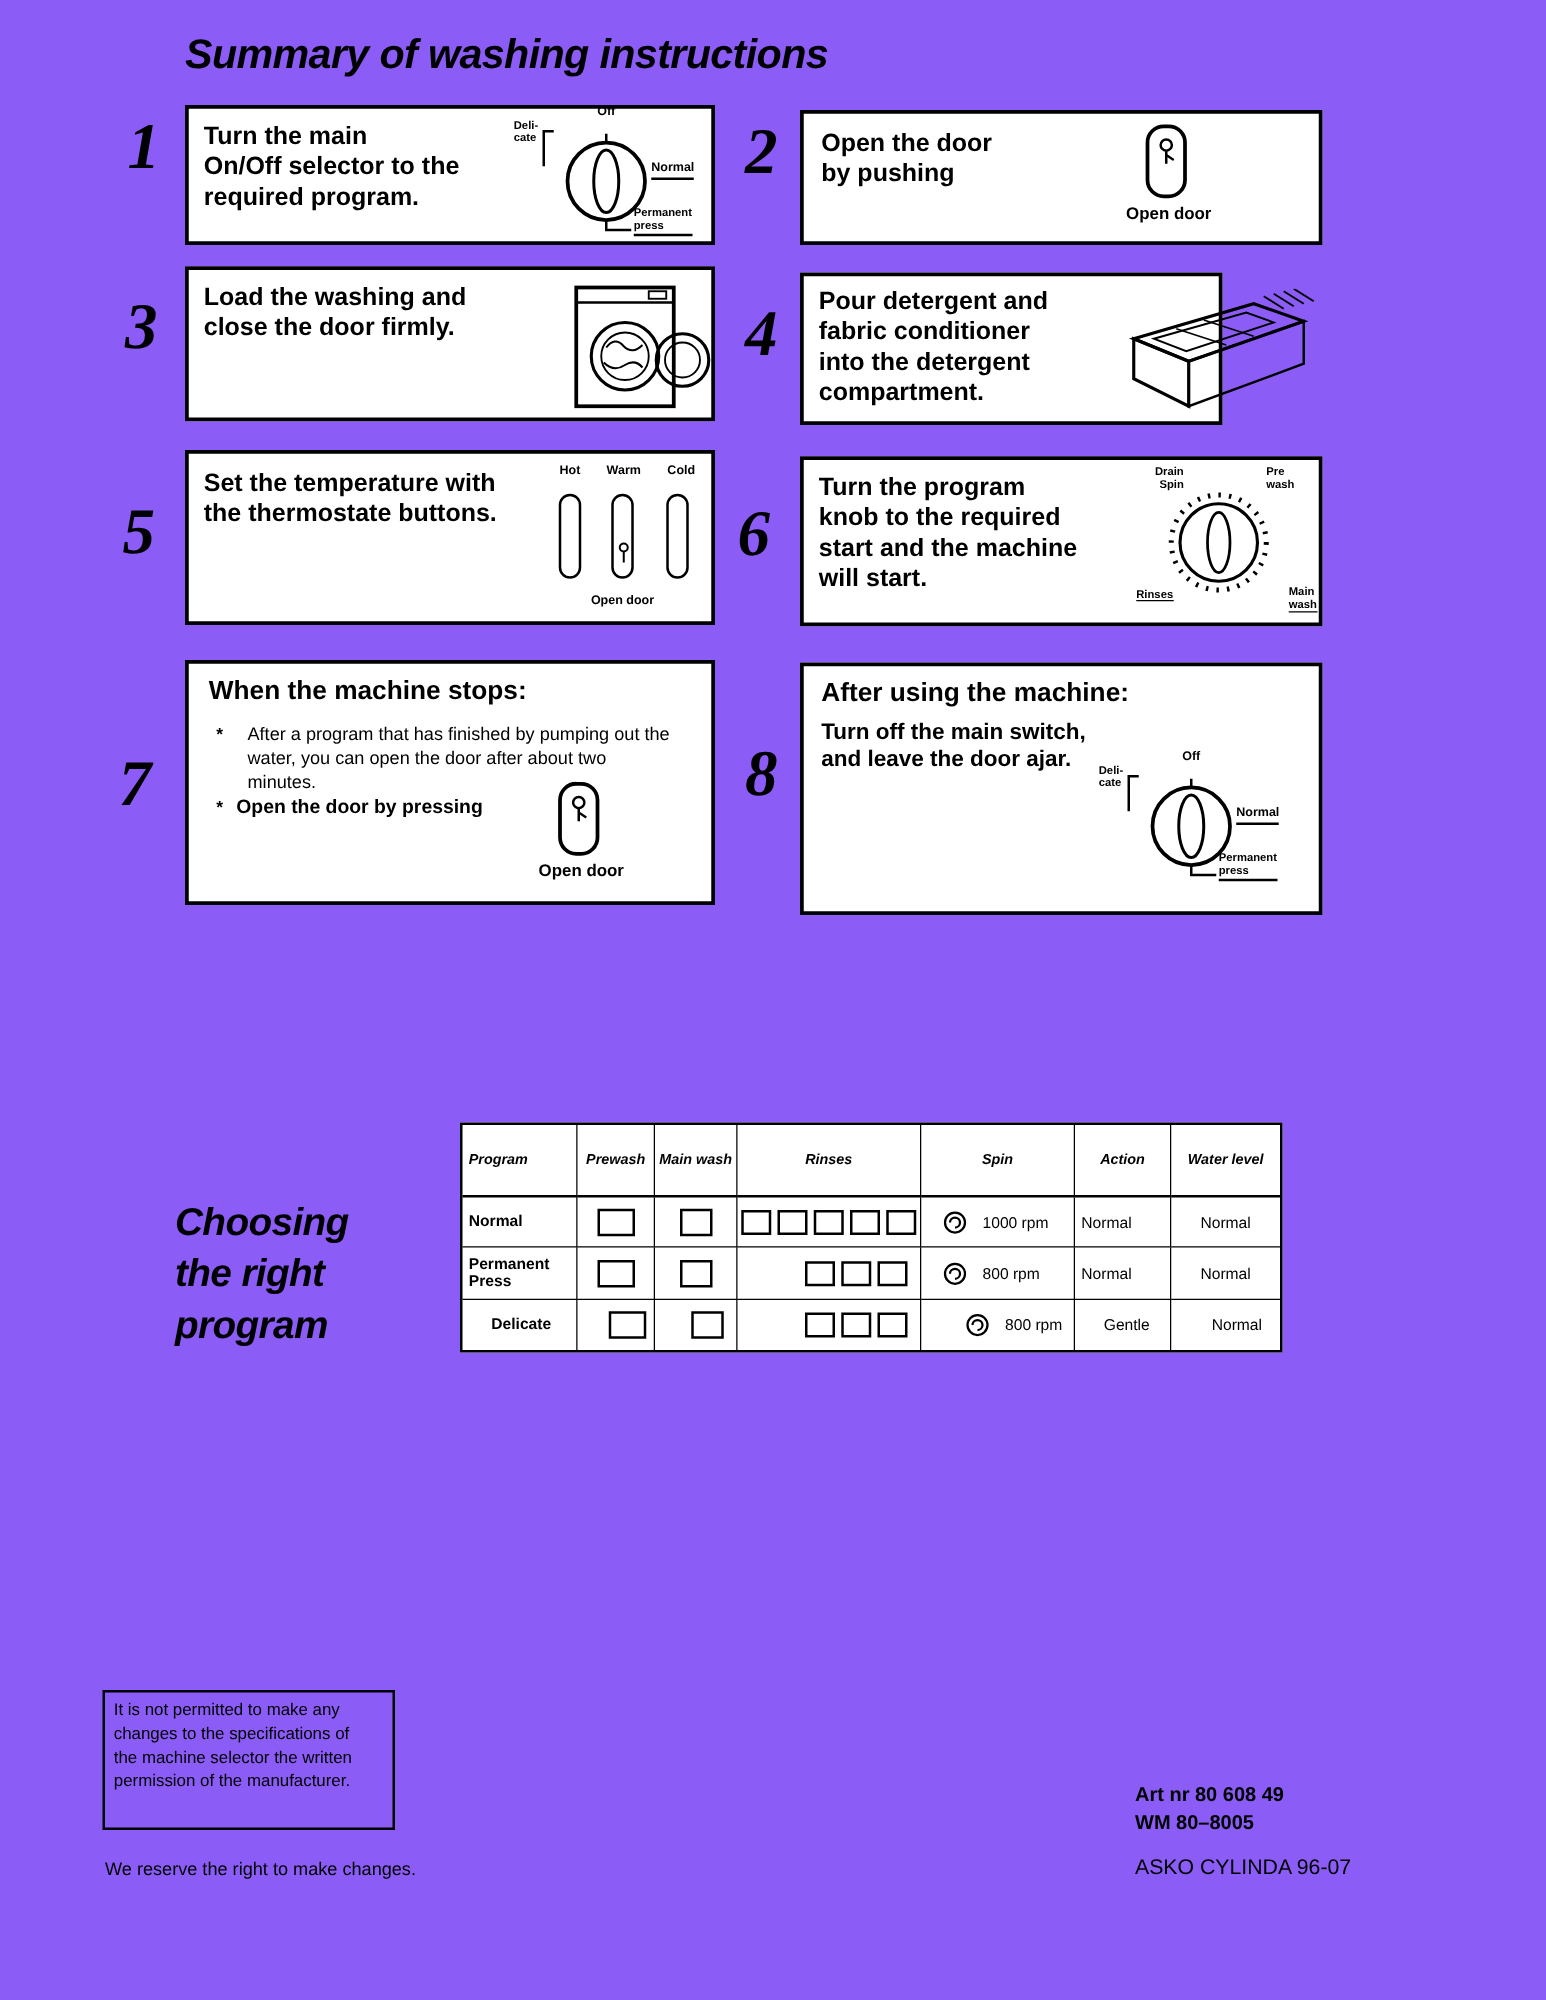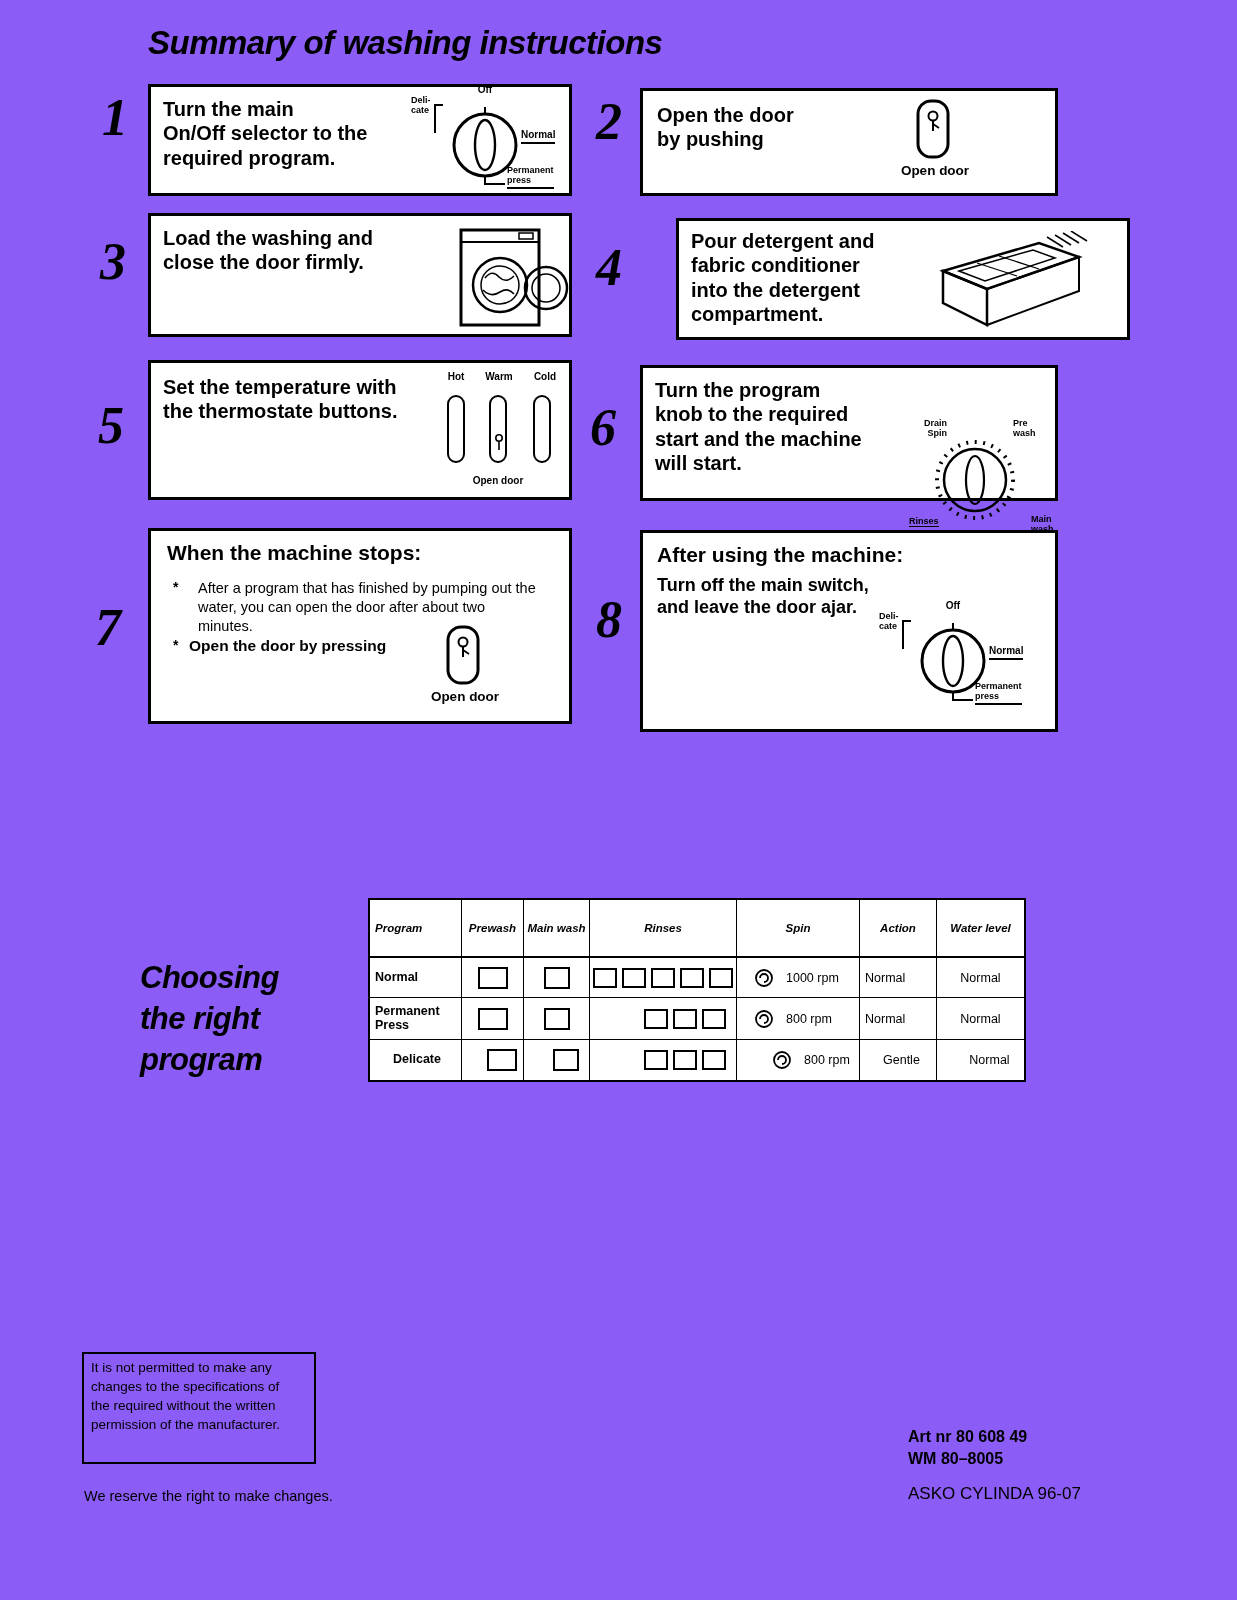--- a/index.html
+++ b/index.html
@@ -61,21 +61,21 @@
     border: 2.5px solid #000; border-radius: 10px; background: #fff;
   }
   .pill.p1 { left: 6px; } .pill.p2 { left: 48px; } .pill.p3 { left: 92px; }
   .pill svg { position: absolute; left: 1.5px; top: 34px; }
   .thermo-caption {
     position: absolute; left: 24px; top: 104px; width: 66px;
     text-align: center; font-weight: bold; font-size: 10px;
   }
 
   
-  .progknob-illo { position: absolute; width: 150px; height: 128px; margin-top: 46px; }
+  .progknob-illo { position: absolute; width: 150px; height: 128px; }
   .progknob-illo svg { position: absolute; left: 0; top: 0; }
   .plabel { position: absolute; font-weight: bold; font-size: 9px; line-height: 1.15; }
   .plabel.drain { left: 2px; top: 0; width: 38px; text-align: right; }
   .plabel.pre { left: 106px; top: 0; }
   .plabel.rinses { left: 2px; top: 98px; border-bottom: 1.5px solid #000; }
   .plabel.main { left: 124px; top: 96px; border-bottom: 1.5px solid #000; }
 
   .washer-illo, .drawer-illo { position: absolute; }
 
   .bullet-mark { position: absolute; font-weight: bold; font-size: 14px; }
@@ -181,21 +181,21 @@
         <circle cx="77" cy="65" r="19" fill="none" stroke="#000" stroke-width="1.5"></circle>
         <path d="M62,58 q7,-9 14,-1 q7,7 15,-1" fill="none" stroke="#000" stroke-width="1.6"></path>
         <path d="M60,70 q8,8 17,2 q8,-5 14,2" fill="none" stroke="#000" stroke-width="1.6"></path>
         <circle cx="123" cy="68" r="21" fill="none" stroke="#000" stroke-width="2.5"></circle>
         <circle cx="123" cy="68" r="14" fill="none" stroke="#000" stroke-width="1.5"></circle>
       </svg>
     </div>
   </div>
 
   <div class="stepnum" style="left:596px;top:242px">4</div>
-  <div class="box" style="left:676px;top:218px;width:454px;height:122px">
+  <div class="box" style="left:640px;top:218px;width:338px;height:122px">
     <div class="steptext" style="left:12px;top:8px;width:250px">Pour detergent and
 fabric conditioner
 into the detergent
 compartment.</div>
     <div class="drawer-illo" style="left:250px;top:10px">
       <svg width="165" height="102" viewBox="0 0 165 102">
         <polygon points="14,40 110,12 150,26 58,58" fill="none" stroke="#000" stroke-width="2.5"></polygon>
         <polygon points="30,40 104,19 126,27 56,50" fill="none" stroke="#000" stroke-width="1.5"></polygon>
         <polygon points="14,40 58,58 58,94 14,72" fill="none" stroke="#000" stroke-width="2.5"></polygon>
         <polygon points="58,58 150,26 150,60 58,94" fill="none" stroke="#000" stroke-width="2"></polygon>
@@ -385,20 +385,20 @@
         <path d="M7,11 A4 4 0 1 1 11,15" fill="none" stroke="#000" stroke-width="1.8"></path>
       </svg>
       <span>800 rpm</span>
     </div>
     <div class="td left lastrow">Gentle</div>
     <div class="td lastcol lastrow">Normal</div>
   </div>
 
   <div class="disclaimer-box">It is not permitted to make any
 changes to the specifications of
-the required without the written
+the machine selector the written
 permission of the manufacturer.</div>
   <div class="footer-left">We reserve the right to make changes.</div>
   <div class="fr-art">Art nr 80 608 49</div>
   <div class="fr-model">WM 80–8005</div>
   <div class="fr-brand">ASKO CYLINDA 96-07</div>
 
 </div>
 
 </body></html>

